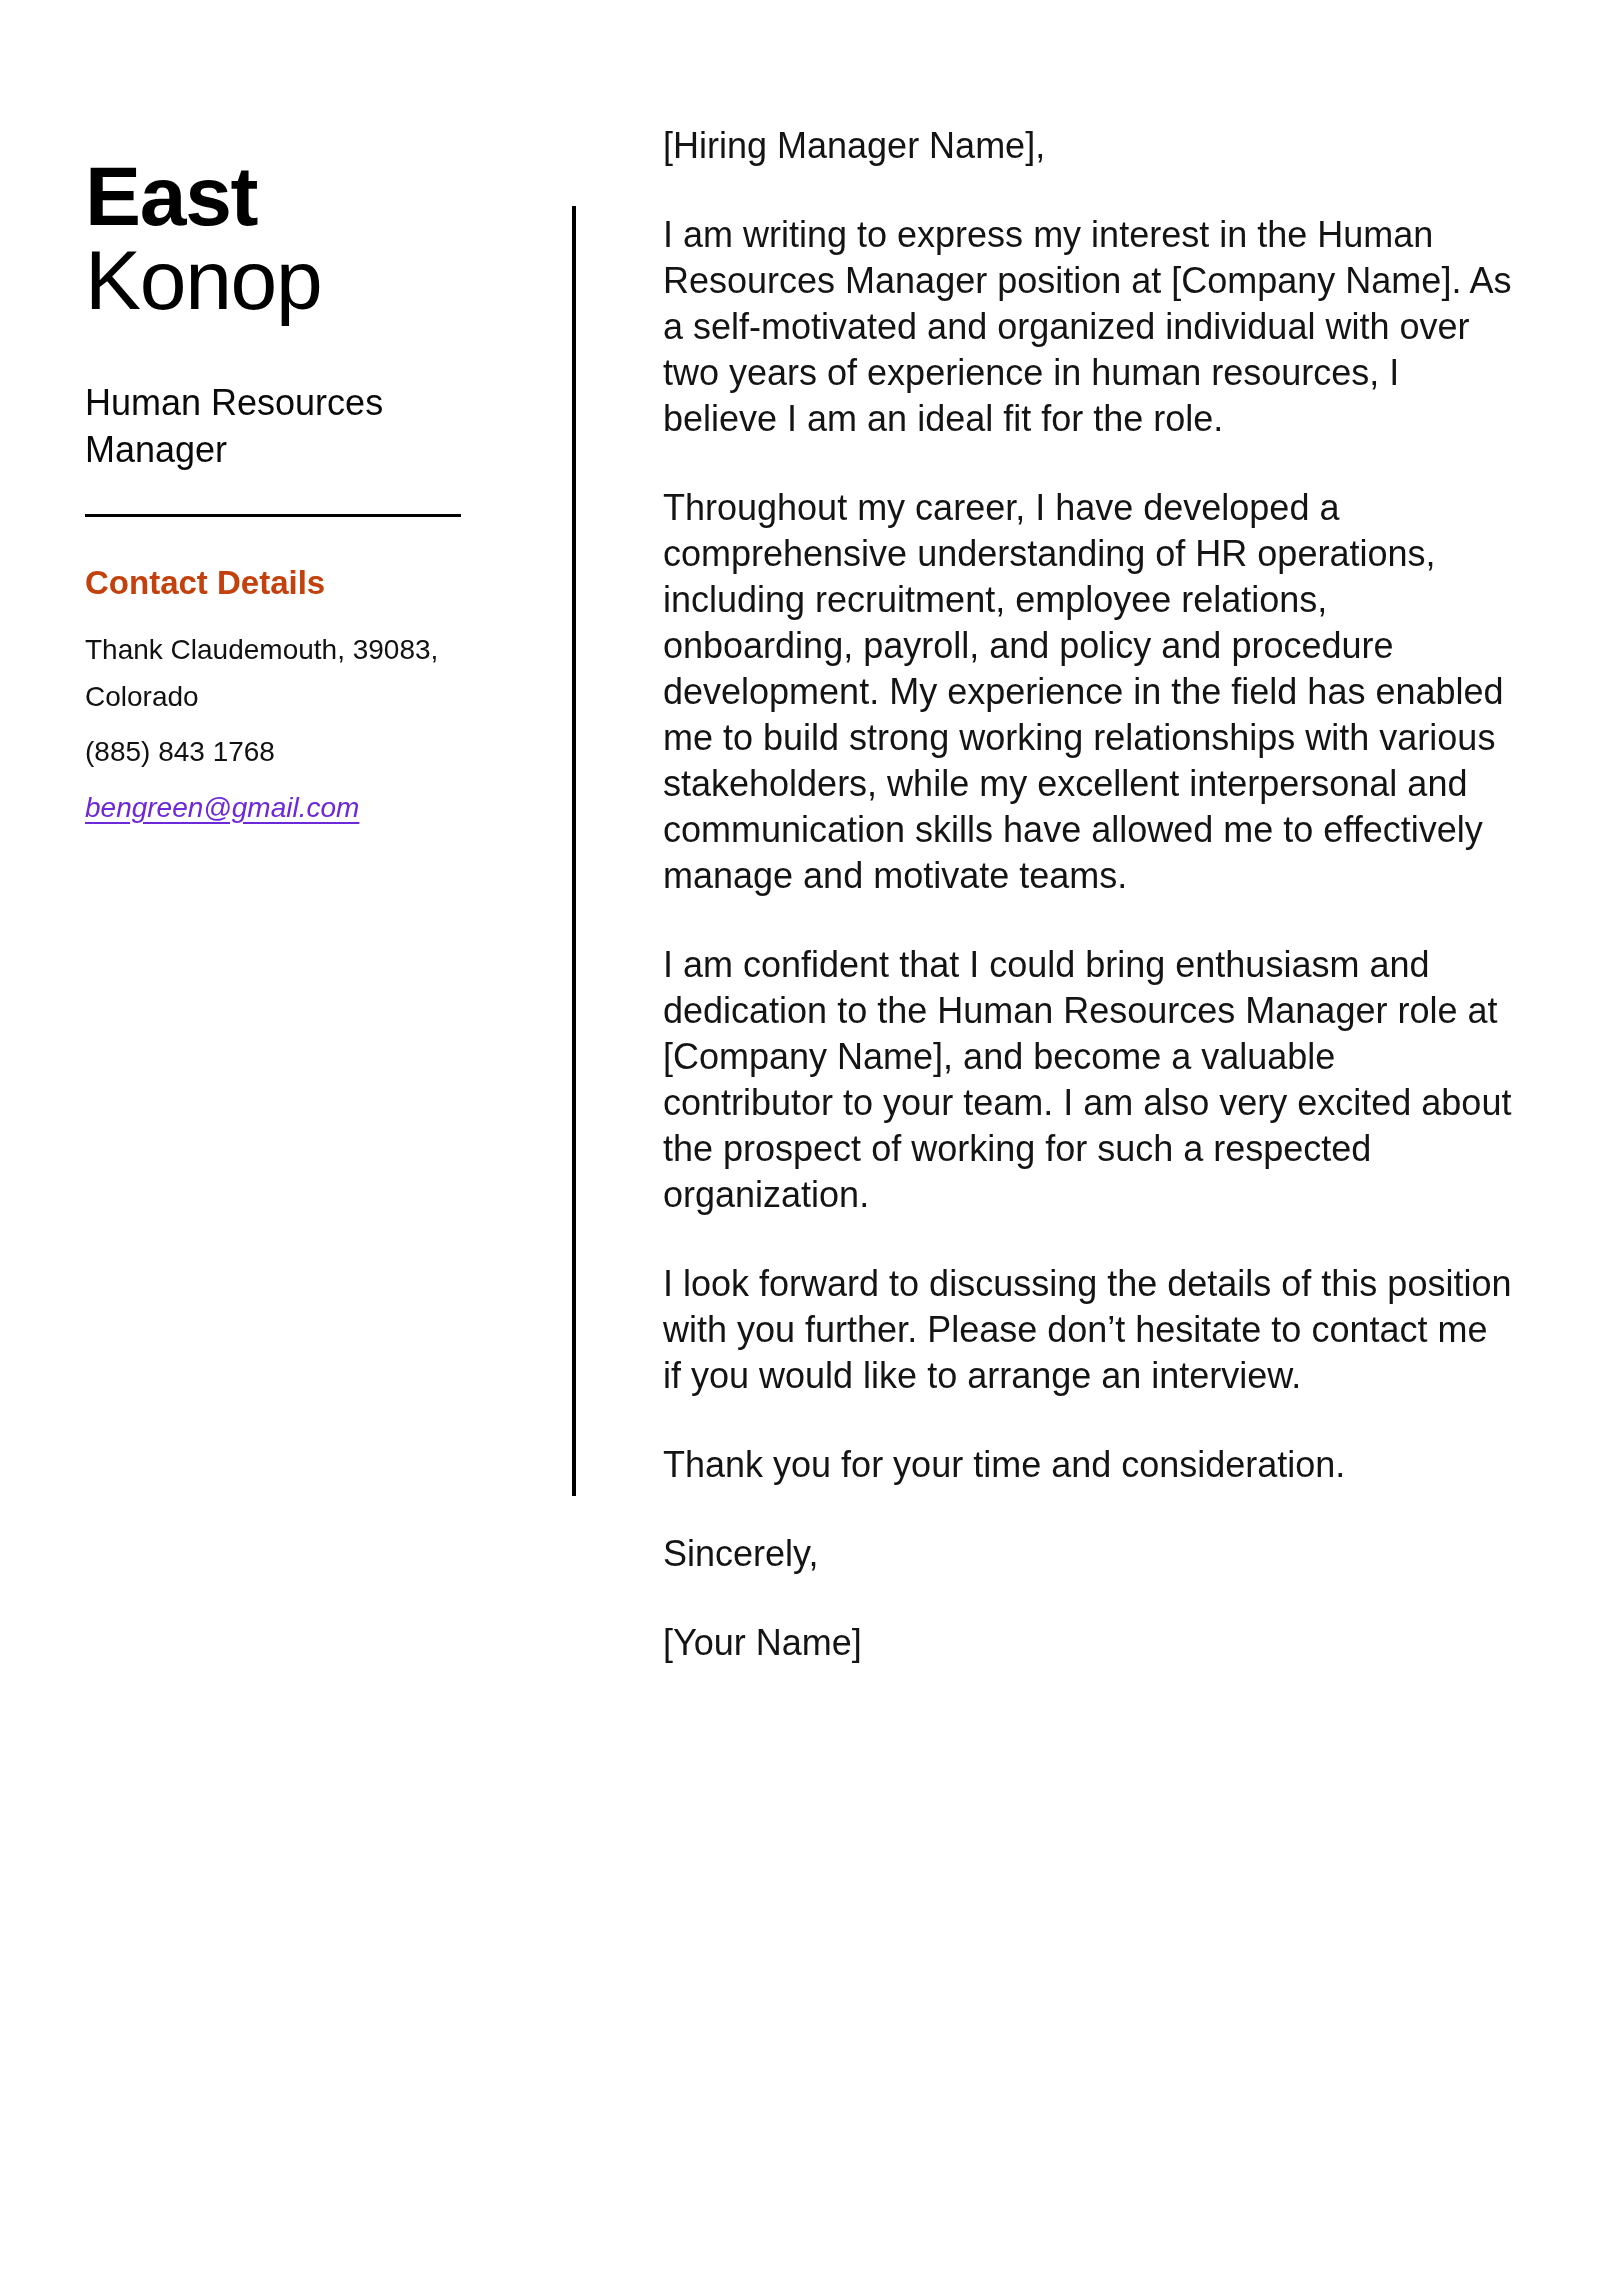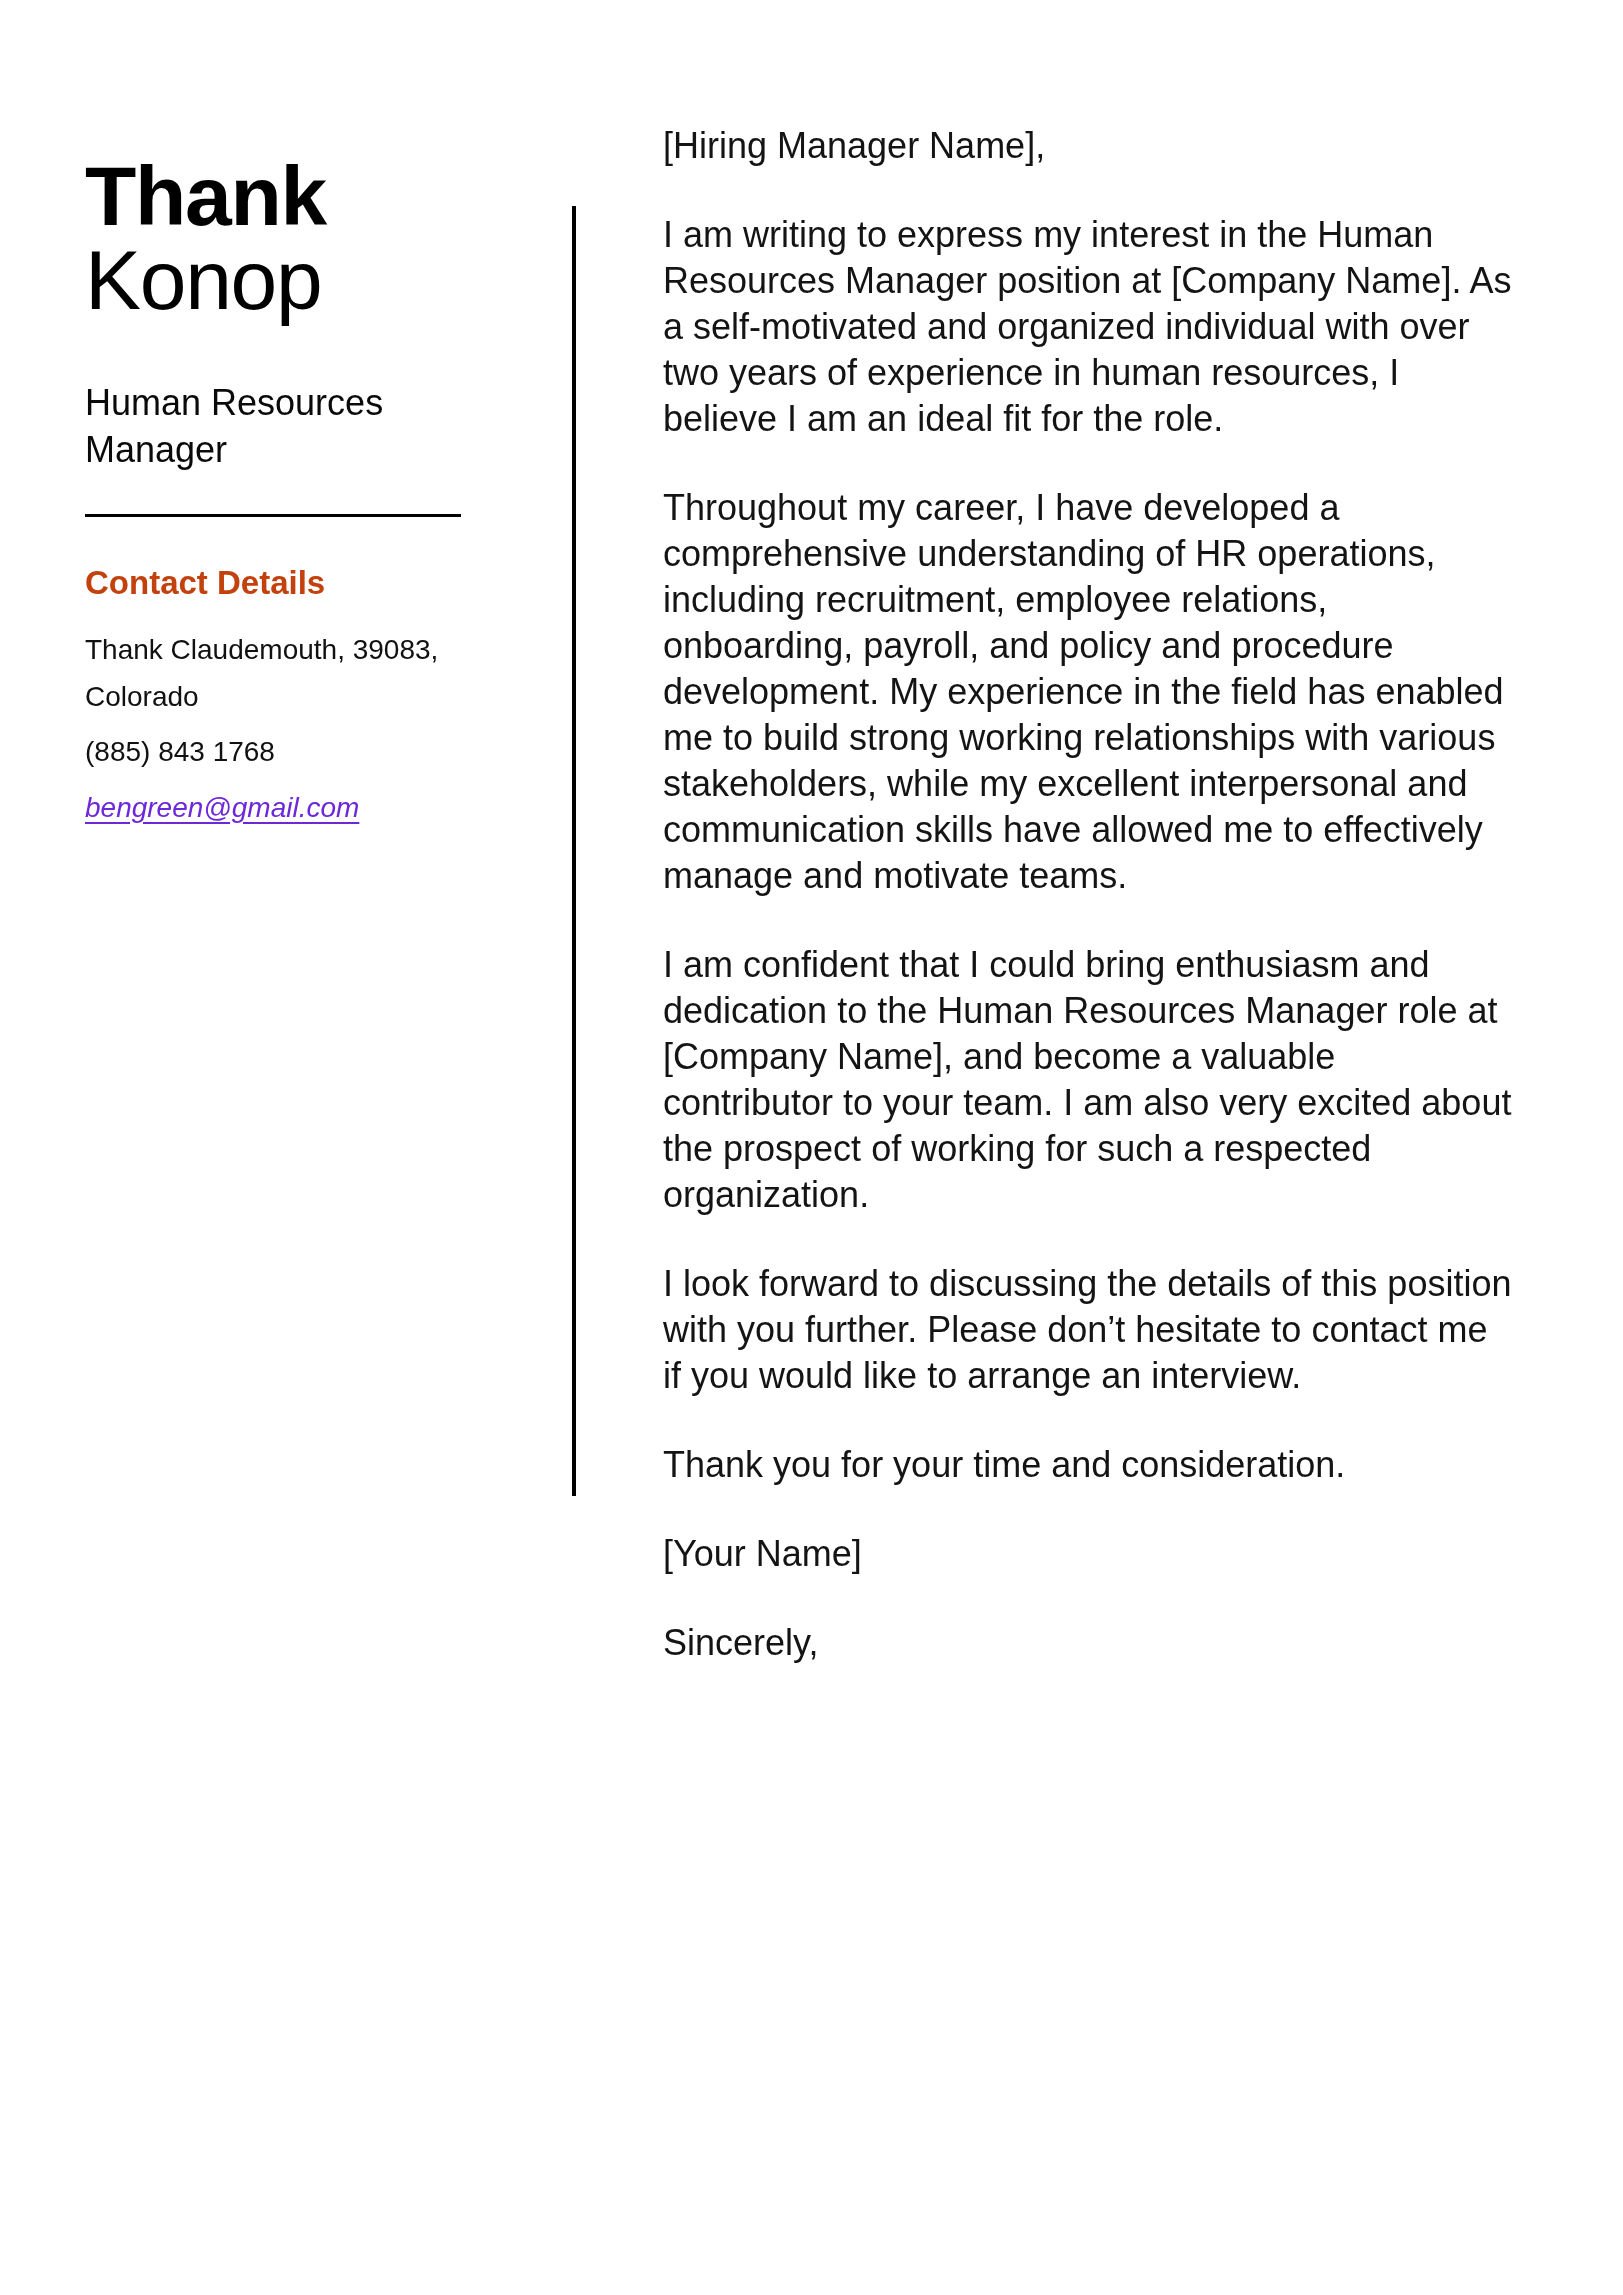--- a/index.html
+++ b/index.html
@@ -99,21 +99,21 @@
   }
   .letter p:last-child { margin-bottom: 0; }
 </style>
 </head>
 <body>
 
 <div class="page">
 
   <aside class="sidebar">
     <h1 class="name">
-      <span class="first">Thank</span>
+      <span class="first">East</span>
       <span class="last">Konop</span>
     </h1>
 
     <div class="job-title">Human Resources Manager</div>
 
     <div class="rule"></div>
 
     <div class="contact-heading">Contact Details</div>
 
     <div class="contact-item contact-address">Thank Claudemouth, 39083, Colorado</div>
@@ -133,19 +133,19 @@
     <p>I am writing to express my interest in the Human Resources Manager position at [Company Name]. As a self-motivated and organized individual with over two years of experience in human resources, I believe I am an ideal fit for the role.</p>
 
     <p>Throughout my career, I have developed a comprehensive understanding of HR operations, including recruitment, employee relations, onboarding, payroll, and policy and procedure development. My experience in the field has enabled me to build strong working relationships with various stakeholders, while my excellent interpersonal and communication skills have allowed me to effectively manage and motivate teams.</p>
 
     <p>I am confident that I could bring enthusiasm and dedication to the Human Resources Manager role at [Company Name], and become a valuable contributor to your team. I am also very excited about the prospect of working for such a respected organization.</p>
 
     <p>I look forward to discussing the details of this position with you further. Please don’t hesitate to contact me if you would like to arrange an interview.</p>
 
     <p>Thank you for your time and consideration.</p>
 
+    <p>Sincerely,</p>
+
     <p>[Your Name]</p>
-
-    <p>Sincerely,</p>
   </main>
 
 </div>
 
 
 </body></html>

